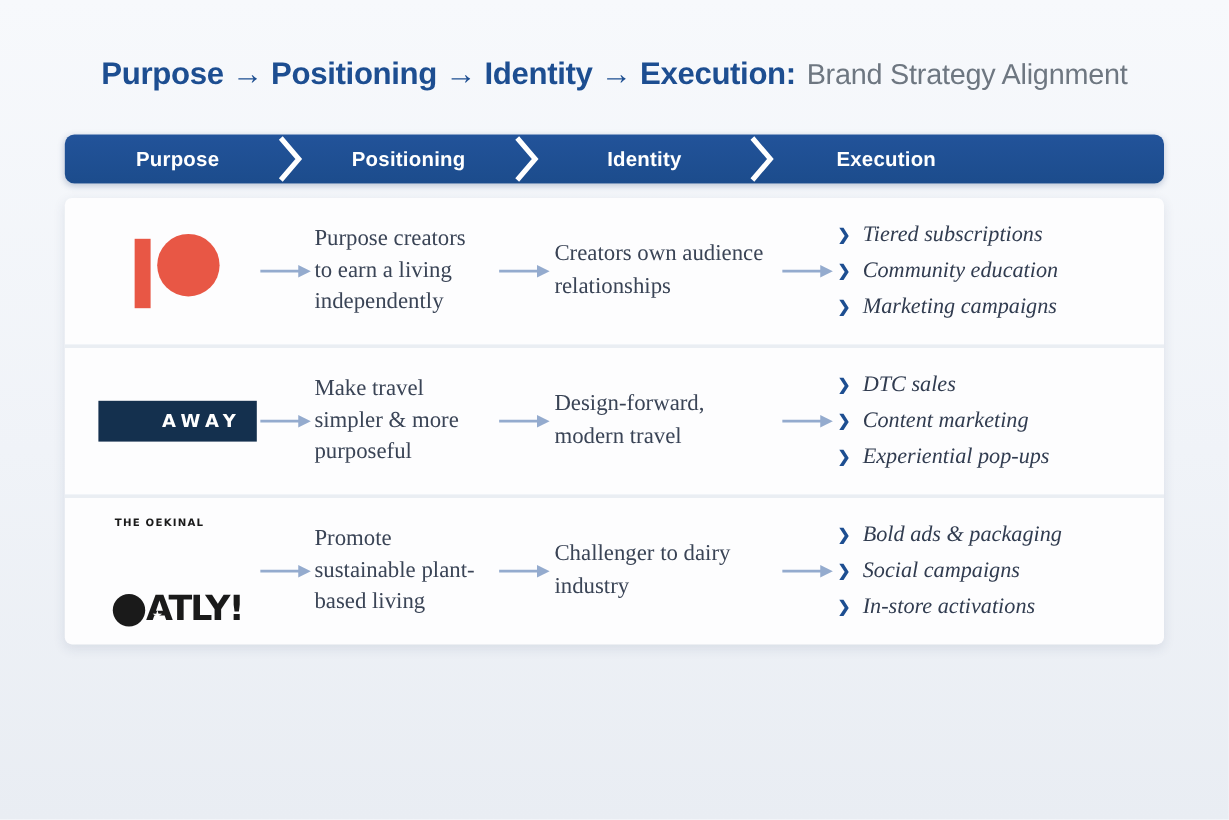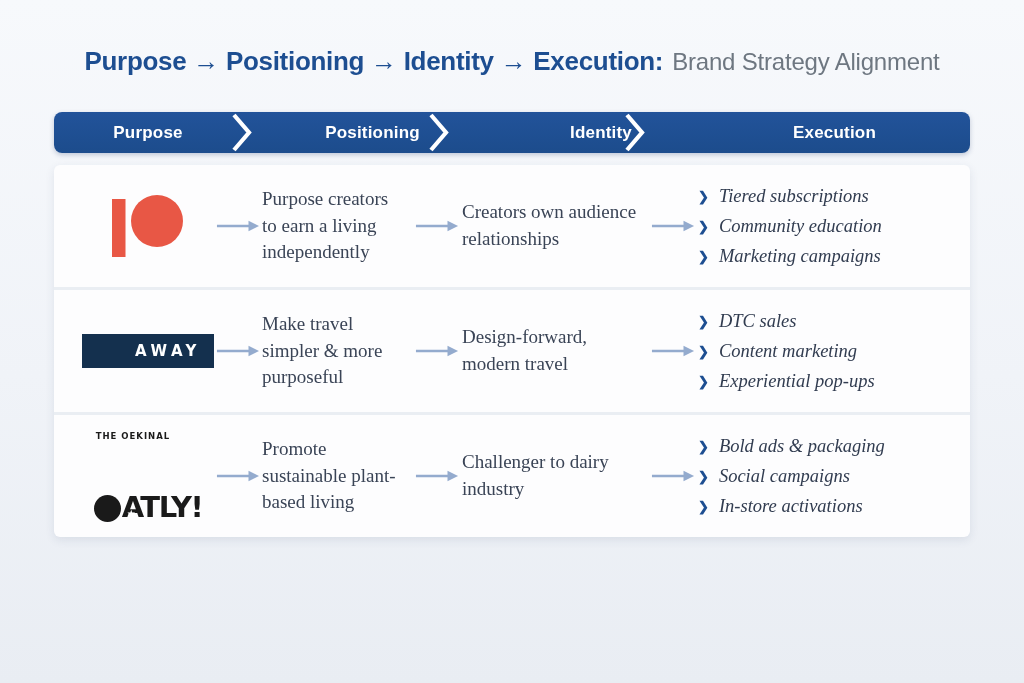--- a/index.html
+++ b/index.html
@@ -18,21 +18,20 @@
   .title-sub{
     font-family:"Liberation Sans",sans-serif;font-weight:400;font-size:24px;
     color:#6e7781;margin-left:9px;letter-spacing:-0.2px;
   }
   
   .stage-bar{
     position:relative;width:916px;height:41px;margin:35px auto 0;
     background:linear-gradient(180deg,#22539a 0%,#1c4c8c 100%);
     border-radius:8px;display:flex;align-items:center;
     box-shadow:0 2px 5px rgba(30,60,110,.25);
-    gap:32px;
   }
   .stage-seg{
     height:100%;display:flex;align-items:center;justify-content:center;
     color:#fff;font-weight:700;font-size:17px;letter-spacing:.2px;
   }
   .seg-1{width:188px;} .seg-2{width:197px;} .seg-3{width:196px;}
   .seg-4{flex:1;justify-content:flex-start;padding-left:62px;}
   .chev{position:absolute;top:0;height:41px;width:24px;}
   .chev polyline{fill:none;stroke:#ffffff;stroke-width:4.2;}
   

